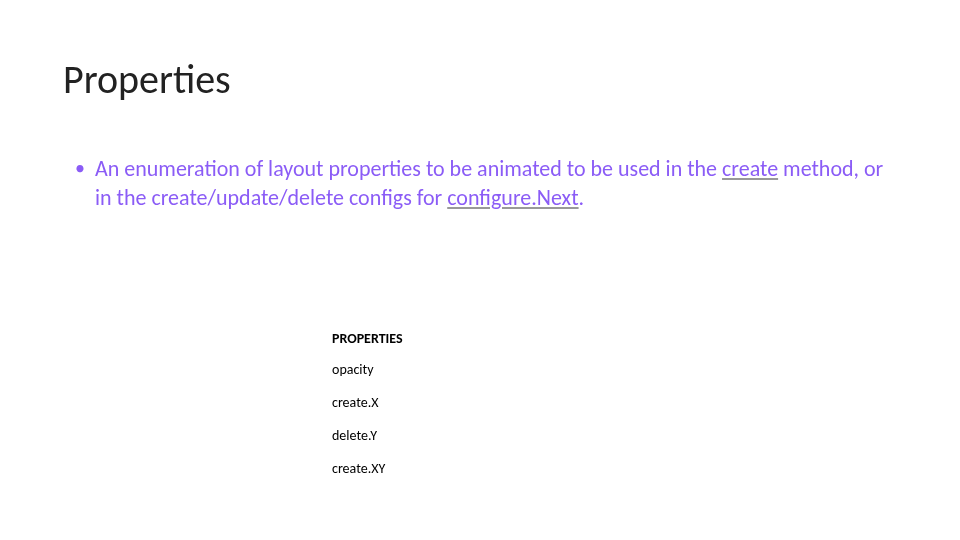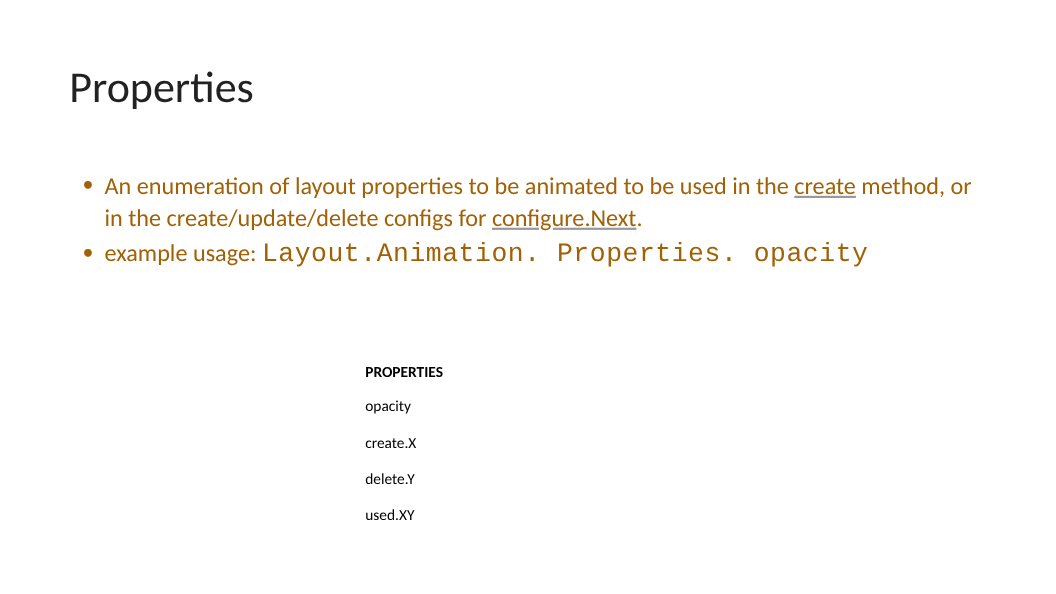--- a/index.html
+++ b/index.html
@@ -26,21 +26,21 @@
     font-weight: 400;
     color: #222;
   }
   .body {
     position: absolute;
     left: 63px;
     top: 155px;
     right: 60px;
     font-size: 22px;
     line-height: 1.3;
-    color: #a16207;
+    color: #8b5cf6;
   }
   .body ul {
     list-style: none;
     padding: 0;
     margin: 0;
   }
   .body li {
     position: relative;
     padding-left: 32px;
     margin-bottom: 4px;
@@ -83,27 +83,24 @@
 
 <div class="slide">
 
   <div class="title">Properties</div>
 
   <div class="body">
     <ul>
       <li>
         <span>An enumeration of layout properties to be animated to be used in the </span><span class="u-dotted">create</span><span> method, or in the create/update/delete configs for </span><span class="u-dotted">configure.Next</span><span>.</span>
       </li>
-      <li>
-        <span>example usage: </span><span class="mono">Layout.Animation. Properties. opacity</span>
-      </li>
     </ul>
   </div>
 
   <div class="props-table">
     <div class="hdr">PROPERTIES</div>
     <div class="row">opacity</div>
     <div class="row">create.X</div>
     <div class="row">delete.Y</div>
-    <div class="row">used.XY</div>
+    <div class="row">create.XY</div>
   </div>
 
 </div>
 
 </body></html>

